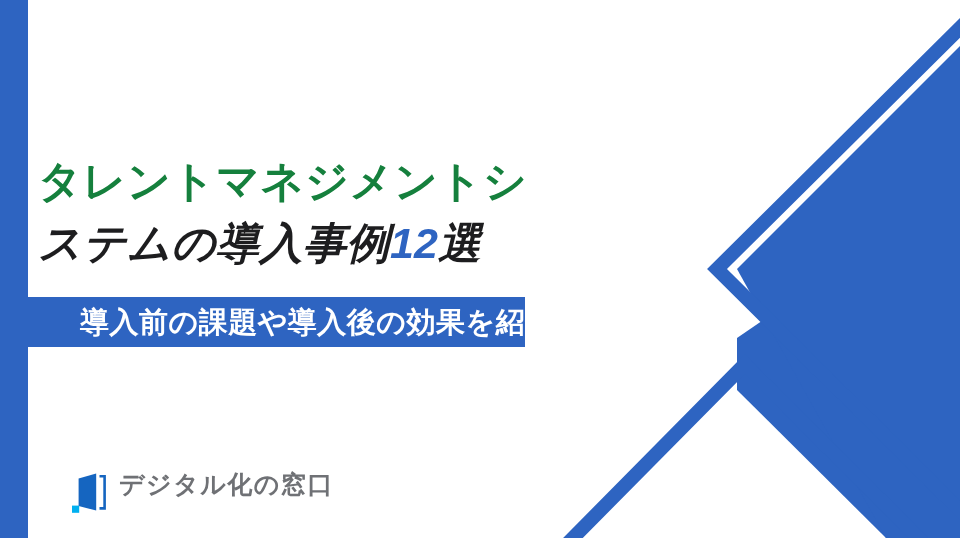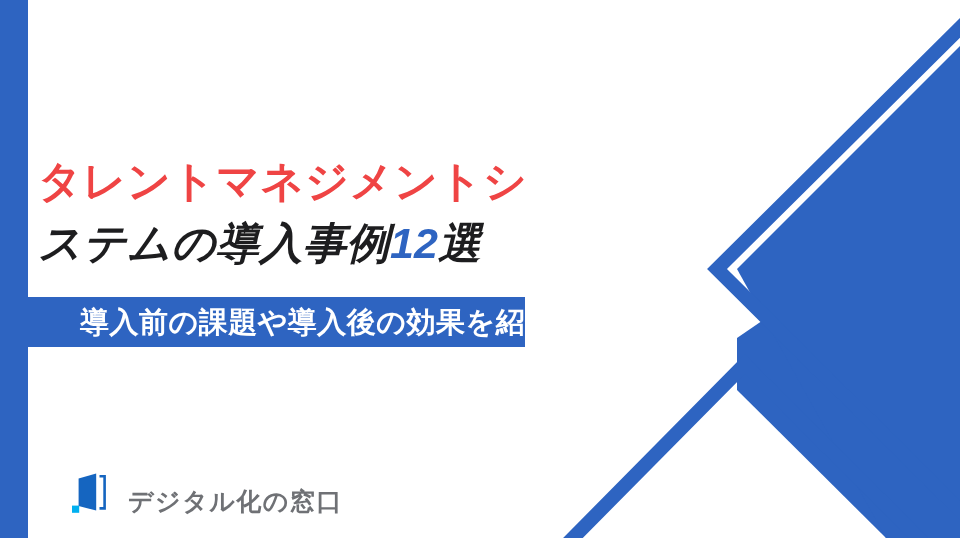--- a/index.html
+++ b/index.html
@@ -77,22 +77,22 @@
     white-space: nowrap;
     line-height: 1;
   }
 
   
   #logo {
     position: absolute;
     left: 70px;
     top: 472px;
     display: flex;
-    align-items: flex-end;
-    gap: 20px;
+    align-items: flex-start;
+    gap: 11px;
   }
   #logo-mark {
     width: 38px;
     height: 42px;
     position: relative;
     flex: 0 0 auto;
   }
   #logo-text {
     font-size: 25px;
     font-weight: bold;
@@ -118,21 +118,21 @@
     <path fill="#2E64C1" d="M 737,269 L 960,46 L 960,538 L 886,538 Z"></path>
 
     <path fill="none" stroke="#2E64C1" stroke-width="14" stroke-linejoin="miter" stroke-miterlimit="10" d="M 968,20 L 717,269 L 968,518"></path>
 
     <path fill="none" stroke="#2E64C1" stroke-width="14" stroke-linejoin="miter" stroke-miterlimit="10" d="M 566,545 L 745,364 L 968,588"></path>
   </svg>
 
   <div id="left-bar"></div>
 
   <div id="headline-block">
-    <div class="title-line" style="color: #ef4444;">タレントマネジメントシ</div>
+    <div class="title-line" style="color: #15803d;">タレントマネジメントシ</div>
     <div class="title-line" style="color: rgb(29, 29, 31); font-style: italic;"><span>ステムの導入事例</span><span class="accent-num" style="color: rgb(46, 100, 193);">12</span><span>選</span></div>
   </div>
 
   <div id="subtitle-bar" style="width: 496.719px;">
     <span id="subtitle-text" style="color: rgb(255, 255, 255); margin-left: 42px;">導入前の課題や導入後の効果を紹介</span>
   </div>
 
   <div id="logo">
     <span id="logo-mark">
       <svg viewBox="0 0 38 42" width="38" height="42">

